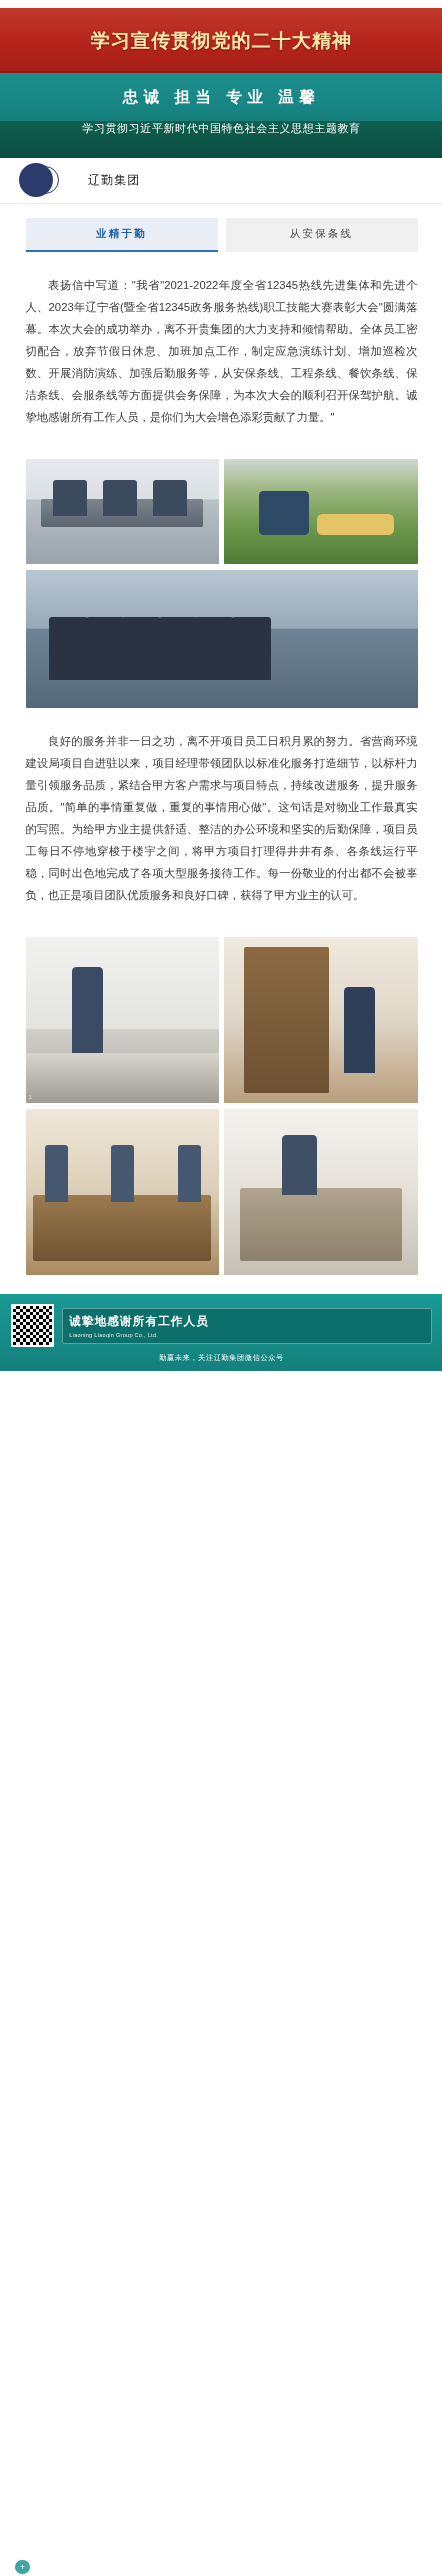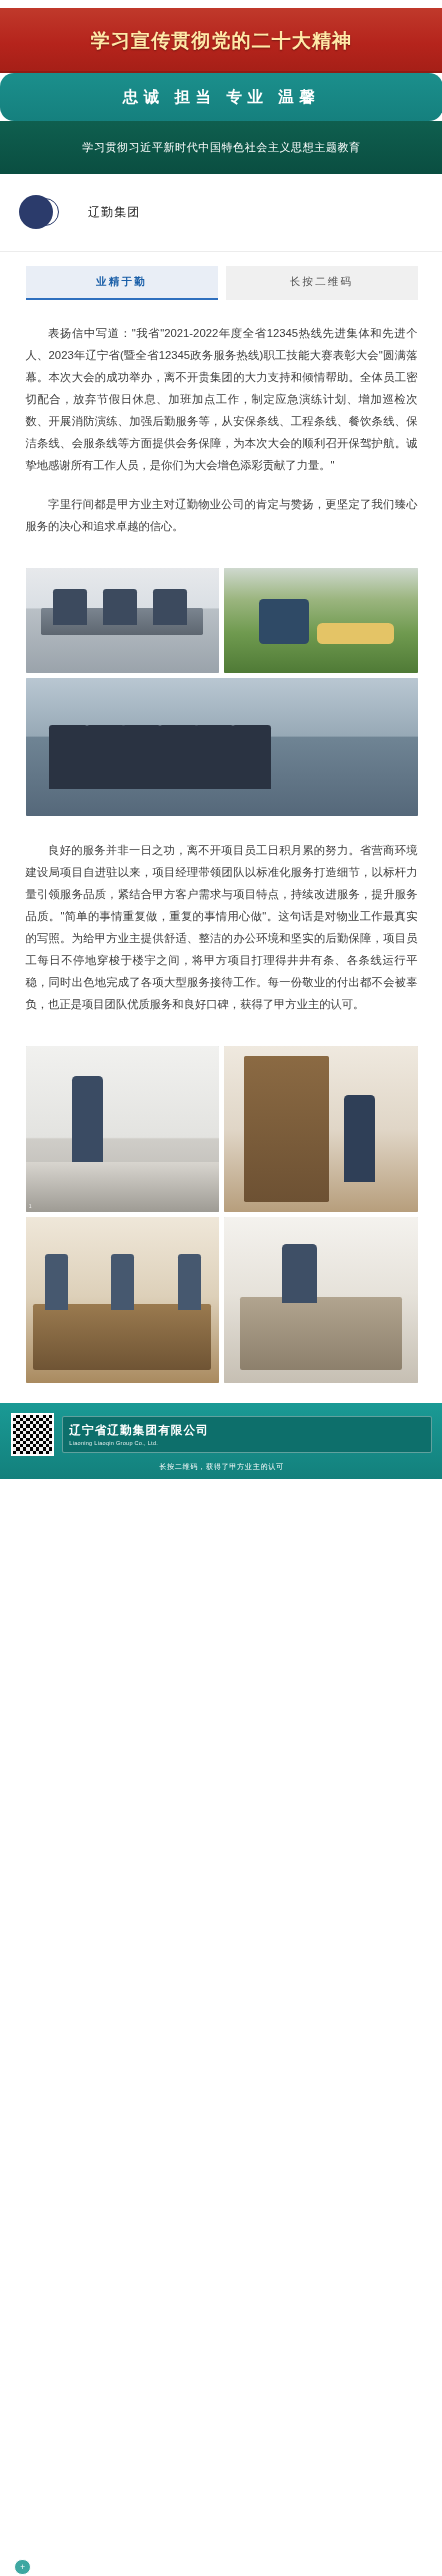--- a/index.html
+++ b/index.html
@@ -41,47 +41,45 @@
     background: rgba(0,0,0,.12);
   }
 
   
   .banner-teal {
     background: linear-gradient(180deg, #1b8f8c 0%, #15807e 100%);
     height: 48px;
     display: flex;
     align-items: center;
     justify-content: center;
-    border-radius: 14px;
   }
   .banner-teal .title {
     color: #ffffff;
     font-size: 15.5px;
     font-weight: bold;
     letter-spacing: 5.5px;
   }
 
   
   .banner-green {
     background: linear-gradient(180deg, #0f5f4f 0%, #0a4e41 100%);
-    height: 53px;
-    display: flex;
-    align-items: center;
+    height: 37px;
+    display: flex;
     justify-content: center;
   }
   .banner-green .title {
     color: #ffffff;
     font-size: 11px;
     letter-spacing: 0.6px;
   }
 
   
   .header-bar {
     background: #ffffff;
-    height: 78px;
+    height: 46px;
     display: flex;
     align-items: center;
     padding: 15px 19px;
     border-bottom: 0.6px solid #ececec;
     position: relative;
   }
   .logo-wrap {
     width: 40px; height: 40px;
     position: relative;
     flex: 0 0 auto;
@@ -374,26 +372,25 @@
   <div class="header-bar">
     <div class="logo-wrap">
       <div class="circle-dark"></div>
       <div class="circle-ring"></div>
     </div>
     <div class="brand">辽勤集团</div>
   </div>
 
   <div class="tabs">
     <div class="tab active">业精于勤</div>
-    <div class="tab">长按二维码</div>
+    <div class="tab">从安保条线</div>
   </div>
 
   <div class="article">
     <p>表扬信中写道："我省"2021-2022年度全省12345热线先进集体和先进个人、2023年辽宁省(暨全省12345政务服务热线)职工技能大赛表彰大会"圆满落幕。本次大会的成功举办，离不开贵集团的大力支持和倾情帮助。全体员工密切配合，放弃节假日休息、加班加点工作，制定应急演练计划、增加巡检次数、开展消防演练、加强后勤服务等，从安保条线、工程条线、餐饮条线、保洁条线、会服条线等方面提供会务保障，为本次大会的顺利召开保驾护航。诚挚地感谢所有工作人员，是你们为大会增色添彩贡献了力量。"</p>
-    <p>字里行间都是甲方业主对辽勤物业公司的肯定与赞扬，更坚定了我们臻心服务的决心和追求卓越的信心。</p>
   </div>
 
   <div class="photo-block">
     <div class="photo-grid g2">
       <div class="photo">
         <div class="scene-indoor-meeting"></div>
       </div>
       <div class="photo">
         <div class="scene-garden"></div>
       </div>
@@ -425,22 +422,22 @@
         <div class="scene-service-desk"></div>
       </div>
     </div>
   </div>
 
 
   <div class="footer">
     <div class="footer-inner">
       <div class="qr"></div>
       <div class="footer-brand">
-        <div class="cn">辽宁省辽勤集团有限公司</div>
+        <div class="cn">诚挚地感谢所有工作人员</div>
         <div class="en">Liaoning Liaoqin Group Co., Ltd.</div>
       </div>
     </div>
-    <div class="footer-caption">长按二维码，获得了甲方业主的认可</div>
+    <div class="footer-caption">勤赢未来，关注辽勤集团微信公众号</div>
     <div class="footer-badge">+</div>
   </div>
 
 </div>
 
 
 </body></html>

